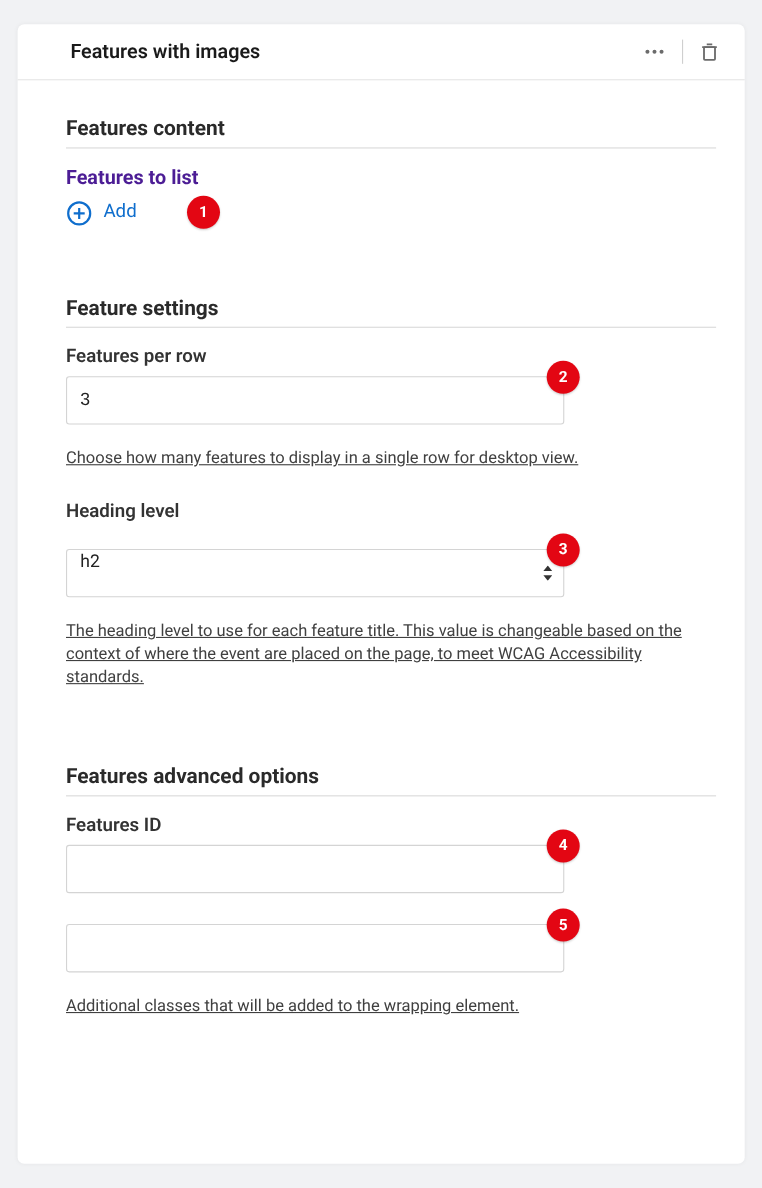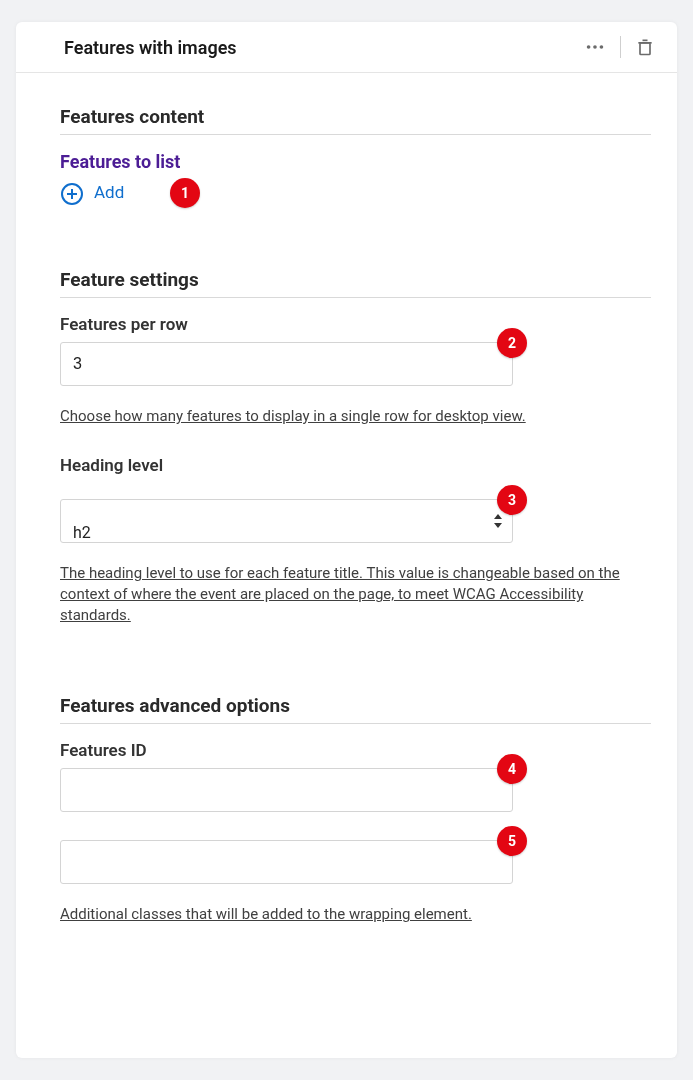--- a/index.html
+++ b/index.html
@@ -200,21 +200,21 @@
         <div class="input-wrap">
           <input class="input" type="text" value="3" style="">
           <span class="badge" style="right:-14px; top:-14px;">2</span>
         </div>
         <div class="help">Choose how many features to display in a single row for desktop view.</div>
       </div>
 
       <div class="field-group">
         <div class="label">Heading level</div>
         <div class="input-wrap">
-          <div class="select" style="display:flex;align-items:flex-end;margin-top:24px;">
+          <div class="select" style="display:flex;align-items:flex-start;margin-top:24px;">
             <span>h2</span>
           </div>
           <span class="select-caret">
             <svg width="10" height="14" viewBox="0 0 10 14" fill="#333">
               <path d="M5 0 L9 5 H1 Z"></path>
                 <path d="M5 14 L1 9 H9 Z"></path>
             </svg>
           </span>
           <span class="badge" style="right:-14px; top:-14px;">3</span>
         </div>

